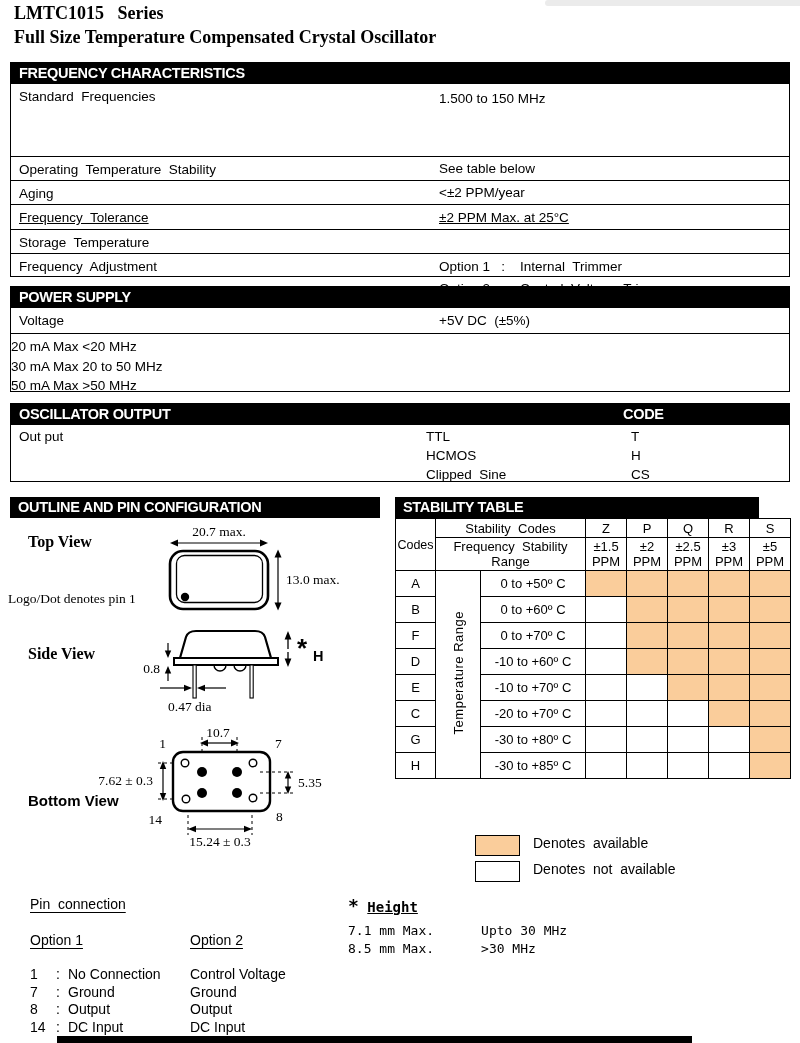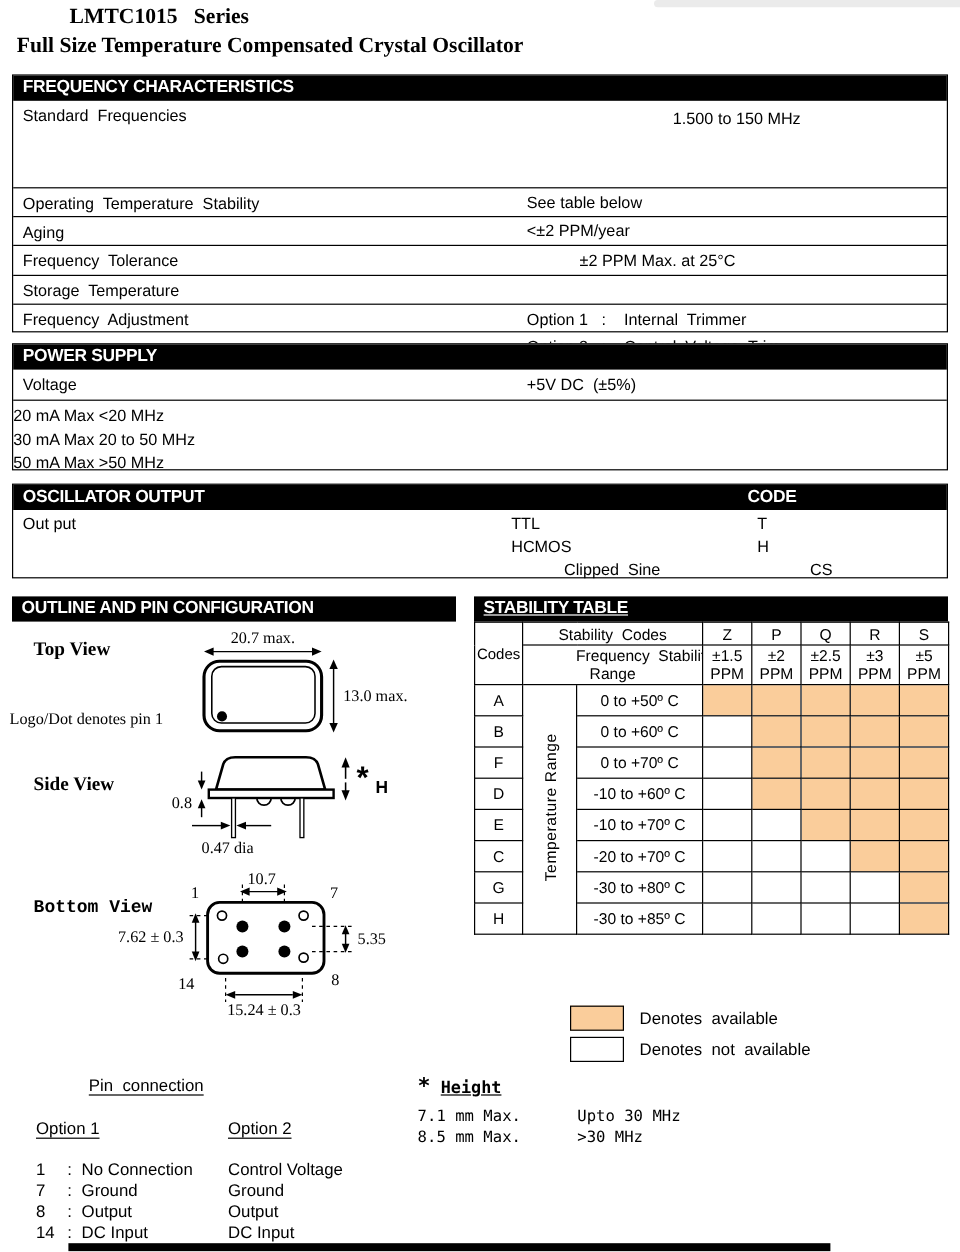--- a/index.html
+++ b/index.html
@@ -1,18 +1,18 @@
 <!DOCTYPE html>
 <html><head>
 <meta charset="utf-8">
 <style>
   html,body{margin:0;padding:0;background:#fff;}
   #page{position:relative;width:800px;height:1043px;background:#fff;color:#000;
         font-family:"Liberation Sans",sans-serif;overflow:hidden;}
-  .pre{white-space:pre;margin-left:44px;}
+  .pre{white-space:pre;}
   .abs{position:absolute;}
   .title{left:14px;top:3px;font-family:"Liberation Serif",serif;font-weight:bold;font-size:18px;}
   .subtitle{left:14px;top:27px;font-family:"Liberation Serif",serif;font-weight:bold;font-size:18px;}
   .artifact{left:545px;top:0;width:255px;height:6px;background:#ebebeb;border-radius:5px 0 0 5px;}
   .secbox{position:absolute;left:10px;width:780px;border:1.5px solid #000;box-sizing:border-box;background:#fff;}
   .bar{background:#000;color:#fff;font-weight:bold;font-size:14.5px;letter-spacing:-0.3px;
        height:21px;line-height:21px;padding-left:8px;position:relative;}
   .frow{display:flex;box-sizing:border-box;overflow:hidden;}
   .frow + .frow{border-top:1px solid #000;}
   .flabel{width:420px;padding:5px 0 0 8px;font-size:13.5px;white-space:pre;line-height:16px;}
@@ -21,35 +21,35 @@
   .fvals .val.v19{line-height:19.5px;}
   .fvals .val.v22{line-height:22px;}
   .codehdr{position:absolute;left:612px;top:0;}
   .orows{padding-top:2px;}
   .orow3{display:flex;line-height:19px;font-size:13.5px;}
   .oc1{width:407px;padding-left:8px;}
   .oc2{width:205px;}
   .oc3{flex:1;}
   .lbar{position:absolute;left:10px;top:497px;width:370px;box-sizing:border-box;}
   .stwrap{position:absolute;left:395px;top:497px;width:395px;}
-  .stbar{box-sizing:border-box;width:395px;text-decoration:underline;}
+  .stbar{box-sizing:border-box;width:364px;}
   table.st{border-collapse:collapse;table-layout:fixed;width:395px;}
   table.st td{border:1px solid #000;text-align:center;font-size:13px;padding:0;overflow:hidden;}
   td.cellcode{font-size:13.5px;}
   td.letter{font-size:14px;}
   .ppm{line-height:15px;font-size:13px;}
   .fs1,.fs2{line-height:15px;font-size:13px;}
   td.range{text-align:right;padding-right:9px;font-size:13px;}
   .vtd{vertical-align:middle;}
   .vtext{writing-mode:vertical-rl;transform:rotate(180deg);display:inline-block;
          font-size:13px;letter-spacing:0.5px;white-space:nowrap;}
   .viewlabel{font-family:"Liberation Serif",serif;font-weight:bold;font-size:16px;}
-  .viewlabel.sans{font-family:Liberation Mono, monospace;font-size:15px;}
+  .viewlabel.sans{font-family:Liberation Sans, sans-serif;font-size:15px;margin-top:44px;}
   .dnote{font-family:"Liberation Serif",serif;font-size:13.5px;}
-  .legend-row{display:flex;align-items:center;height:26px;}
+  .legend-row{display:flex;height:26px;}
   .swatch{width:45px;height:21px;border:1.5px solid #000;box-sizing:border-box;background:#fff;}
   .legend-label{margin-left:13px;font-size:14px;}
   .hn-head{font-family:"DejaVu Sans Mono",monospace;font-weight:bold;font-size:14px;}
   .hn-star{font-size:18px;font-weight:bold;}
   .hn-line{font-family:"DejaVu Sans Mono",monospace;font-size:13px;line-height:18px;white-space:pre;}
   .pc-title{font-size:14px;text-decoration:underline;text-underline-offset:3px;}
   .opt-h{font-size:14px;text-decoration:underline;text-underline-offset:3px;}
   .prow{display:flex;height:17.6px;line-height:17.6px;font-size:14px;}
   .pnum{width:26px;}
   .pcolon{width:12px;}
@@ -65,40 +65,40 @@
 <div id="page">
 
   <div class="abs artifact"></div>
   <div class="abs title pre">LMTC1015   Series</div>
   <div class="abs subtitle">Full Size Temperature Compensated Crystal Oscillator</div>
 
   <div class="secbox" style="top:62px;height:215px;">
     <div class="bar">FREQUENCY CHARACTERISTICS</div>
     <div class="frow" style="height:72px;">
       <div class="flabel">Standard  Frequencies</div>
-      <div class="fvals" style="padding-top:3px;text-align:center;">
+      <div class="fvals" style="padding-top:3px;">
         <div class="val">1.500 to 150 MHz</div>
       </div>
     </div>
     <div class="frow" style="height:24px;">
       <div class="flabel">Operating  Temperature  Stability</div>
       <div class="fvals">
           <div class="val" style="line-height:24px;">See table below</div>
         </div>
     </div>
     <div class="frow" style="height:24px;">
       <div class="flabel">Aging</div>
       <div class="fvals">
           <div class="val" style="line-height:24px;">&lt;±2 PPM/year</div>
         </div>
     </div>
-    <div class="frow" style="height:25px;">
+    <div class="frow" style="height:25px;text-decoration:underline;">
       <div class="flabel">Frequency  Tolerance</div>
       <div class="fvals">
-          <div class="val" style="line-height:25px;margin-left:44px;">±2 PPM Max. at 25°C</div>
+          <div class="val" style="line-height:25px;">±2 PPM Max. at 25°C</div>
         </div>
     </div>
     <div class="frow" style="height:24px;flex-direction:column;">
       <div class="flabel">Storage  Temperature</div>
       <div class="fvals">
           <div class="val" style="line-height:24px;">-40 to +80°C</div>
         </div>
     </div>
     <div class="frow" style="height:46px;">
       <div class="flabel">Frequency  Adjustment</div>

